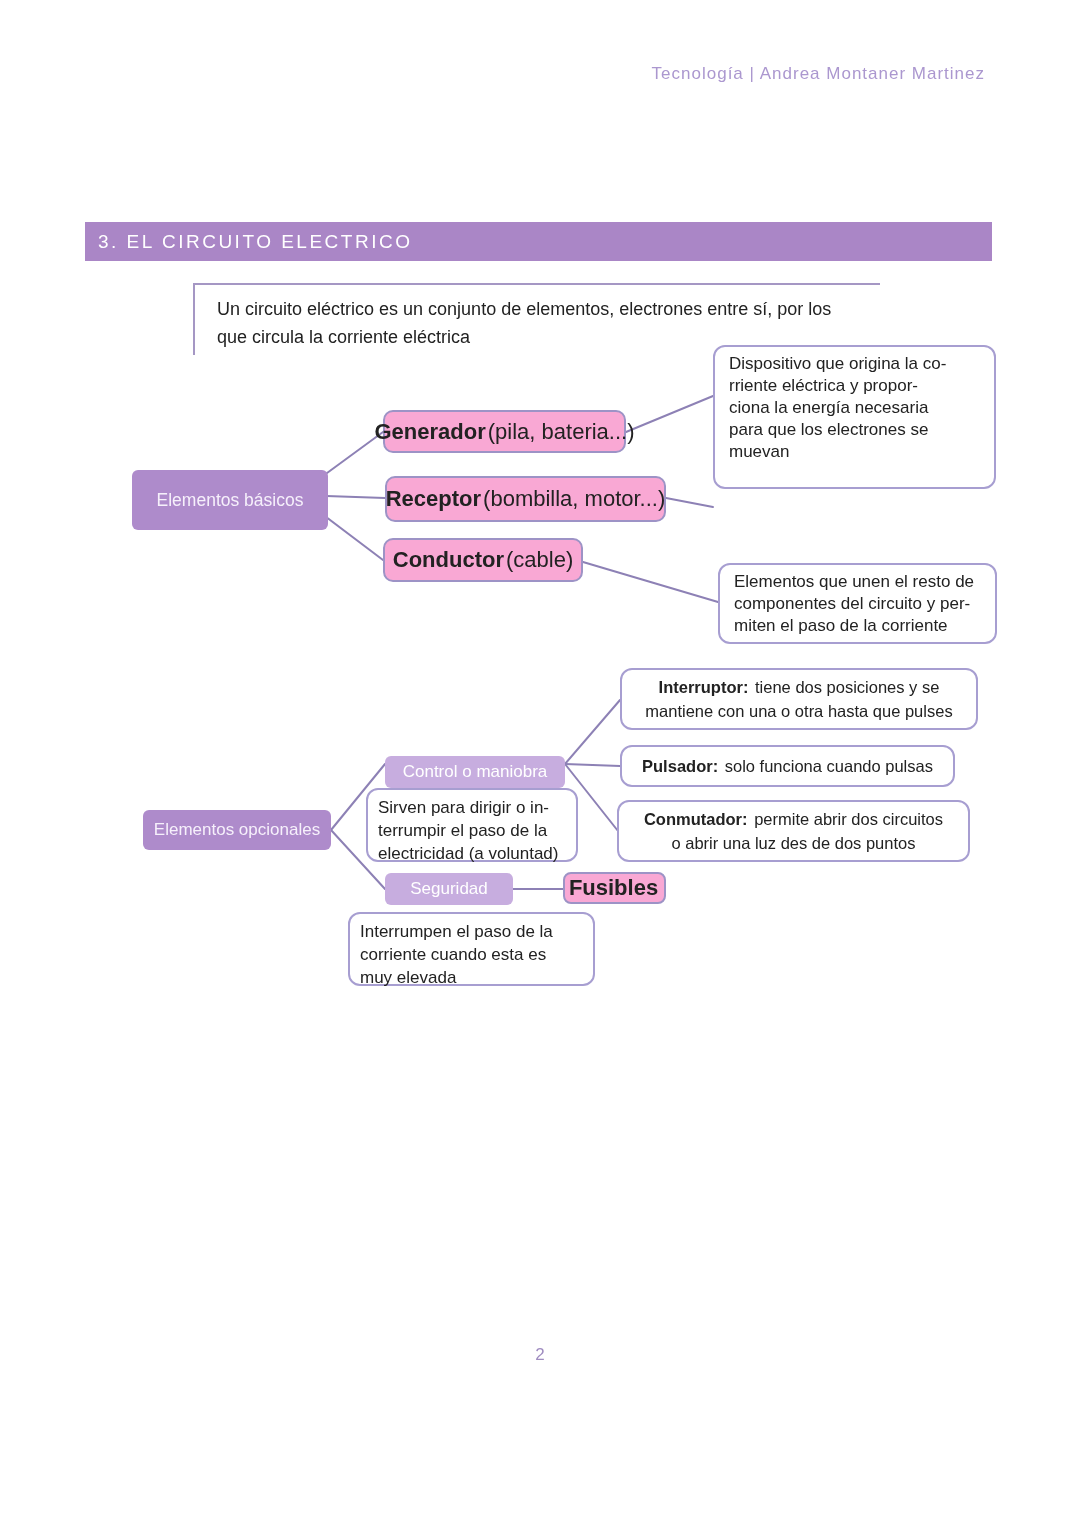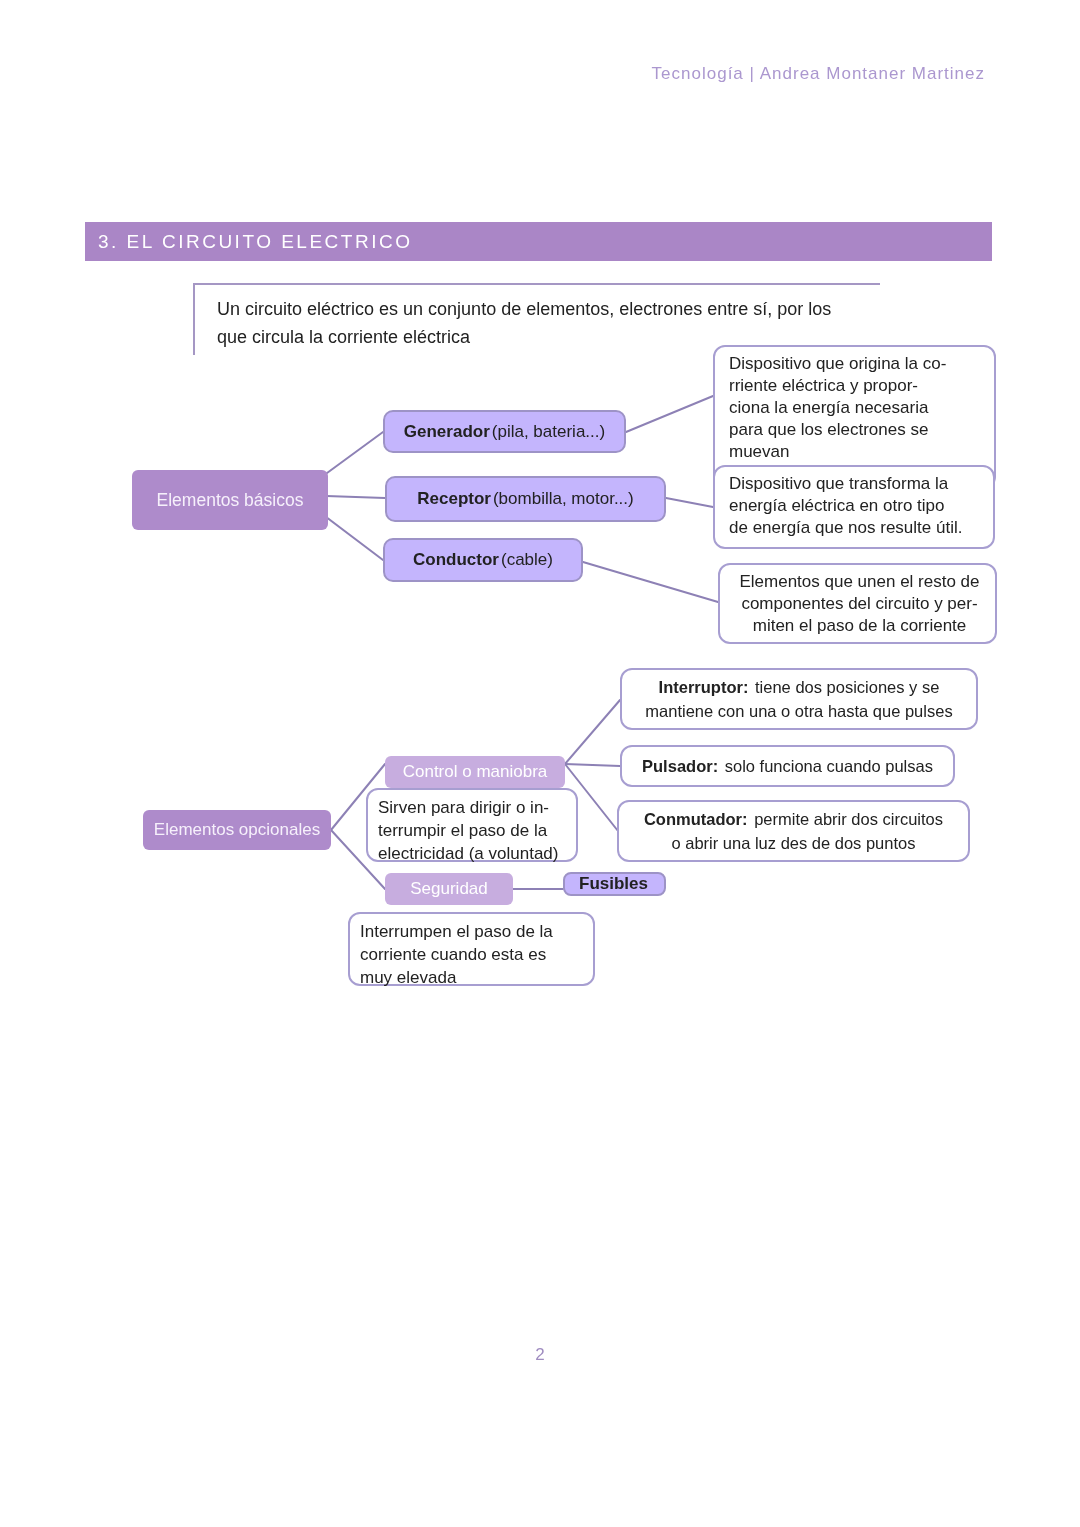--- a/index.html
+++ b/index.html
@@ -33,23 +33,23 @@
     position:absolute;background:#ae8bcb;border-radius:6px;color:#f6f0fb;
     display:flex;align-items:center;justify-content:center;
     font-size:17.5px;box-sizing:border-box;
   }
   .subnode{
     position:absolute;background:#c7addf;border-radius:6px;color:#ffffff;
     display:flex;align-items:center;justify-content:center;
     font-size:17px;box-sizing:border-box;
   }
   .node{
-    position:absolute;background:#c4b5fd;border:2px solid #9d93c6;border-radius:10px;
+    position:absolute;background:#f9a8d4;border:2px solid #9d93c6;border-radius:10px;
     display:flex;align-items:center;justify-content:center;
-    font-size:17px;box-sizing:border-box;white-space:nowrap;
+    font-size:22px;box-sizing:border-box;white-space:nowrap;
   }
   .node b{font-weight:bold;margin-right:2px;}
   .desc{
     position:absolute;background:#ffffff;border:2px solid #a79ed1;border-radius:12px;
     font-size:17px;line-height:22px;box-sizing:border-box;
     padding:6px 10px 6px 14px;white-space:pre-line;
   }
   .desc.centered{
     display:flex;align-items:center;justify-content:center;text-align:center;
     font-size:16.5px;line-height:24px;padding:4px 8px;
@@ -109,25 +109,22 @@
       <b>Conductor</b> 
       <span>(cable)</span>
     </div>
 
   <div class="desc" style="left:713px;top:345px;width:283px;height:144px;">Dispositivo que origina la co-
 rriente eléctrica y propor-
 ciona la energía necesaria
 para que los electrones se
 muevan</div>
 
-  <div class="desc" style="left:713px;top:465px;width:282px;height:84px;">Dispositivo que transforma la
-energía eléctrica en otro tipo
-de energía que nos resulte útil.</div>
 
-  <div class="desc" style="left:718px;top:563px;width:279px;height:81px;text-align:center;">Elementos que unen el resto de
+  <div class="desc" style="left:718px;top:563px;width:279px;height:81px;">Elementos que unen el resto de
 componentes del circuito y per-
 miten el paso de la corriente</div>
 
   <div class="rootnode" style="left:143px;top:810px;width:188px;height:40px;font-size:17px;">Elementos opcionales</div>
 
   <div class="subnode" style="left:385px;top:756px;width:180px;height:32px;">Control o maniobra</div>
 
   <div class="desc" style="left:366px;top:788px;width:212px;height:74px;line-height:23px;padding-left:10px;">Sirven para dirigir o in-
 terrumpir el paso de la
 electricidad (a voluntad)</div>
@@ -135,21 +132,21 @@
   <div class="desc centered" style="left:620px;top:668px;width:358px;height:62px;"><div><b>Interruptor:</b> <span>tiene dos posiciones y se
 mantiene con una o otra hasta que pulses</span></div></div>
 
   <div class="desc centered" style="left:620px;top:745px;width:335px;height:42px;"><div><b>Pulsador:</b> <span>solo funciona cuando pulsas</span></div></div>
 
   <div class="desc centered" style="left:617px;top:800px;width:353px;height:62px;"><div><b>Conmutador:</b> <span>permite abrir dos circuitos
 o abrir una luz des de dos puntos</span></div></div>
 
   <div class="subnode" style="left:385px;top:873px;width:128px;height:32px;">Seguridad</div>
 
-  <div class="node" style="left:563px;top:872px;width:103px;height:24px;border-radius:8px;">
+  <div class="node" style="left:563px;top:872px;width:103px;height:32px;border-radius:8px;">
       <b>Fusibles</b>
     </div>
 
   <div class="desc" style="left:348px;top:912px;width:247px;height:74px;line-height:23px;padding-left:10px;">Interrumpen el paso de la
 corriente cuando esta es
 muy elevada</div>
 
   <div class="pagenum">2</div>
 
 </div>

